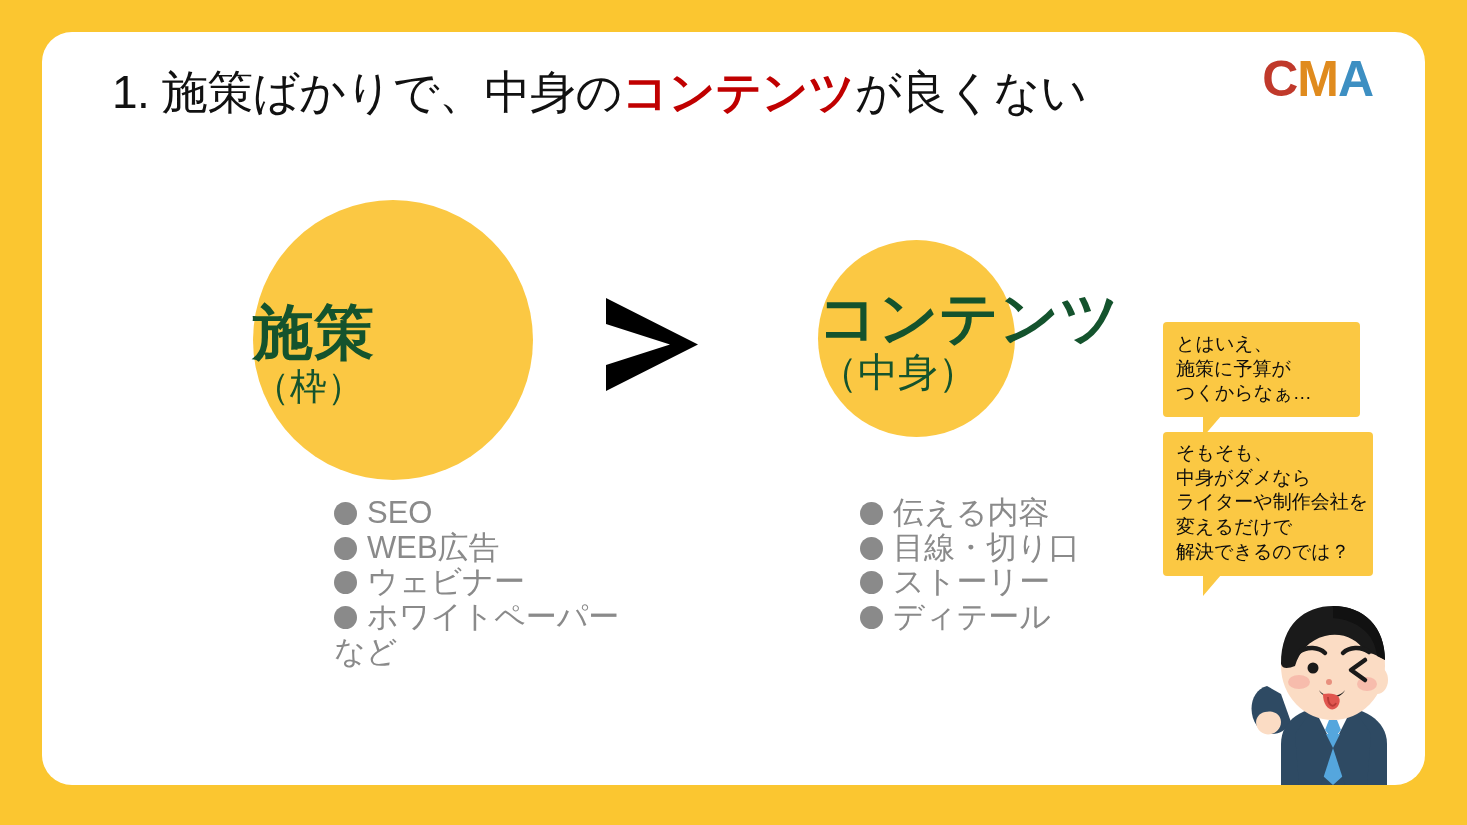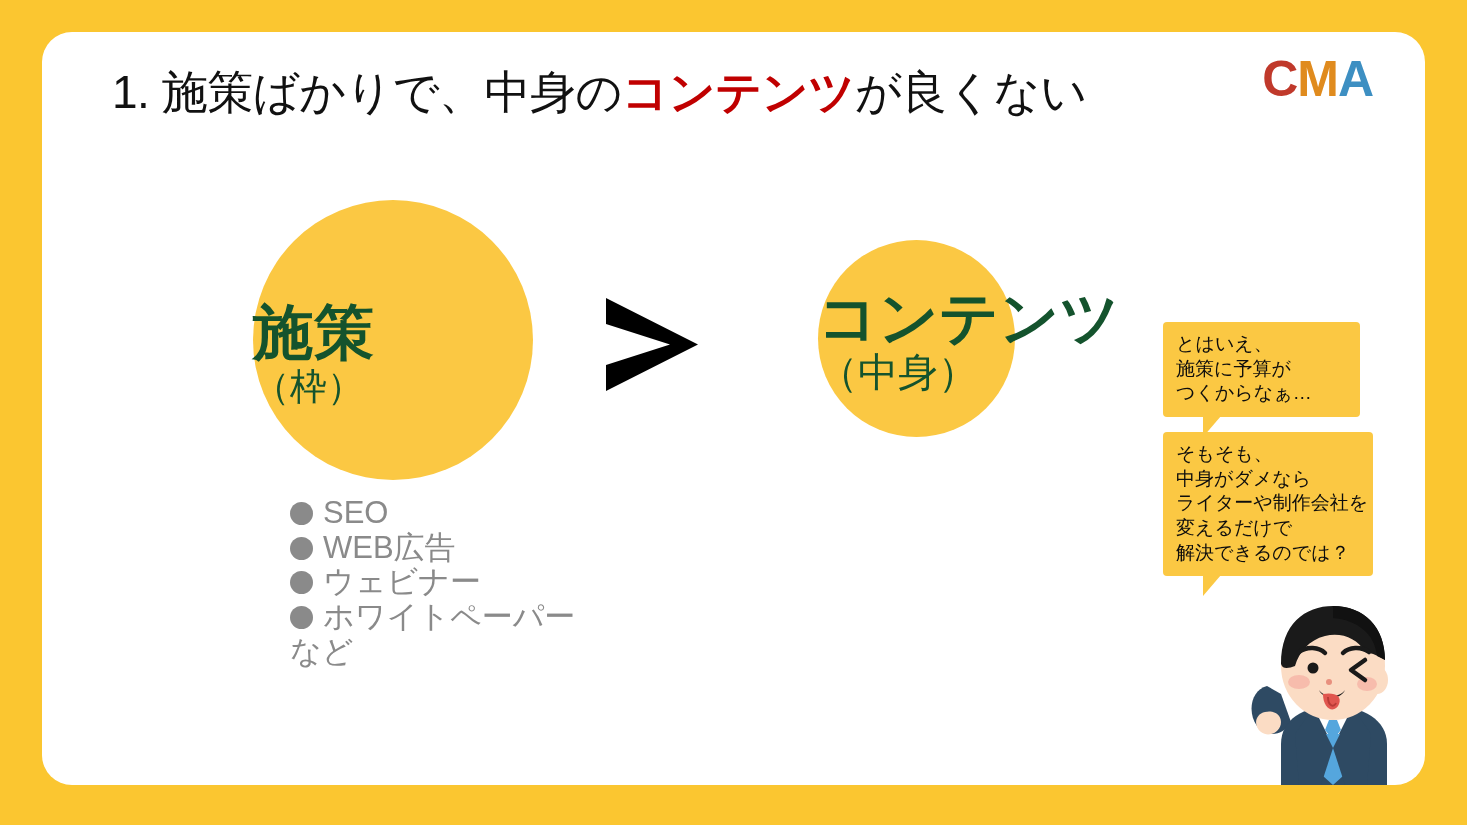--- a/index.html
+++ b/index.html
@@ -87,21 +87,21 @@
 
   
   .bullets {
     position: absolute;
     color: #8a8a8a;
     font-size: 31px;
     line-height: 1.12;
   }
   .bullets-left  { left: 248px; top: 464px; }
   .bullets-right { left: 774px; top: 464px; }
-  .bullets .row { display: flex; align-items: center; white-space: nowrap; }
+  .bullets .row { display: flex; align-items: center; white-space: nowrap; margin-left: 44px; }
   .bullets .dot {
     width: 23px; height: 23px;
     border-radius: 50%;
     background: #8a8a8a;
     flex: 0 0 auto;
     margin-right: 10px;
   }
   .bullets .row.nodot { padding-left: 0; text-align: center; }
   .bullets .txt { display: block; }
 
@@ -119,21 +119,21 @@
   .bubble .line { display: block; }
   .bubble .tail {
     position: absolute;
     left: 40px; bottom: -20px;
     width: 0; height: 0;
     border-left: 18px solid #fbc843;
     border-right: 0 solid transparent;
     border-bottom: 21px solid transparent;
   }
   .bubble-1 { left: 1121px; top: 290px; width: 197px; }
-  .bubble-2 { left: 1121px; top: 400px; width: 210px; }
+  .bubble-2 { left: 1121px; top: 400px; width: 210px; font-family: Liberation Mono, monospace; }
 
   
   .character {
     position: absolute;
     left: 1195px; top: 562px;
     width: 190px; height: 191px;
   }
 </style>
 </head>
 <body>
@@ -185,20 +185,38 @@
       </div>
       <div class="row">
         <span class="dot"></span>
         <span class="txt">ホワイトペーパー</span>
       </div>
       <div class="row nodot">
         <span class="txt">など</span>
       </div>
     </div>
 
+    <div class="bullets bullets-right">
+      <div class="row">
+        <span class="dot"></span>
+        <span class="txt">伝える内容</span>
+      </div>
+      <div class="row">
+        <span class="dot"></span>
+        <span class="txt">目線・切り口</span>
+      </div>
+      <div class="row">
+        <span class="dot"></span>
+        <span class="txt">ストーリー</span>
+      </div>
+      <div class="row">
+        <span class="dot"></span>
+        <span class="txt">ディテール</span>
+      </div>
+    </div>
 
     <div class="bubble bubble-1">
       <span class="line">とはいえ、</span>
       <span class="line">施策に予算が</span>
       <span class="line">つくからなぁ…</span>
       <span class="tail"></span>
     </div>
 
     <div class="bubble bubble-2">
       <span class="line">そもそも、</span>

